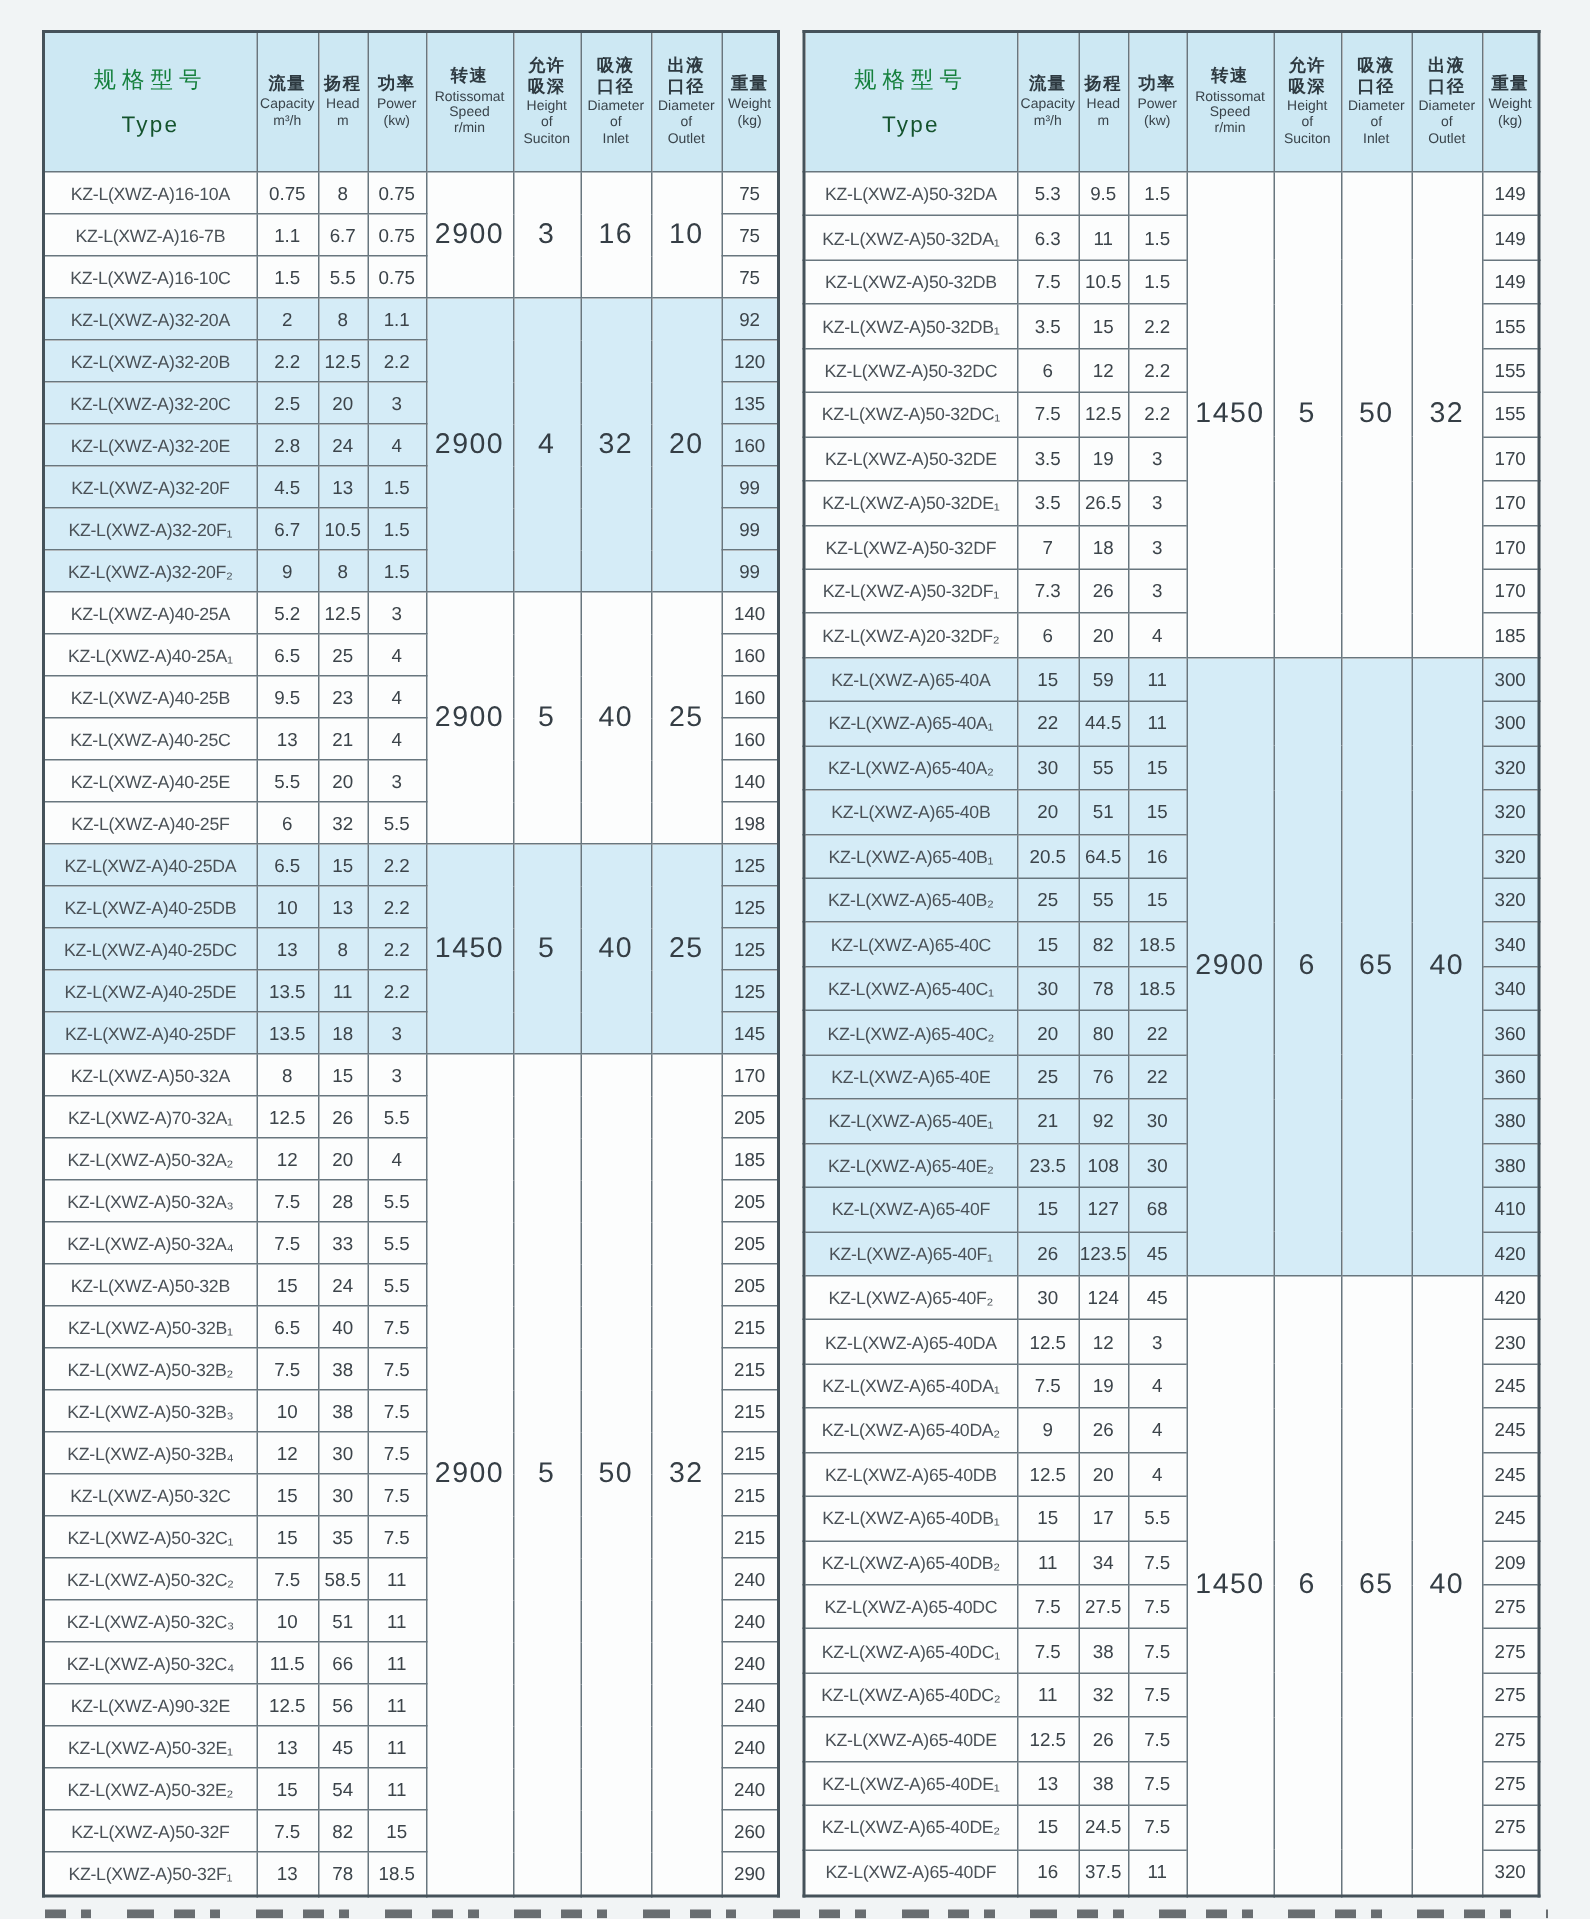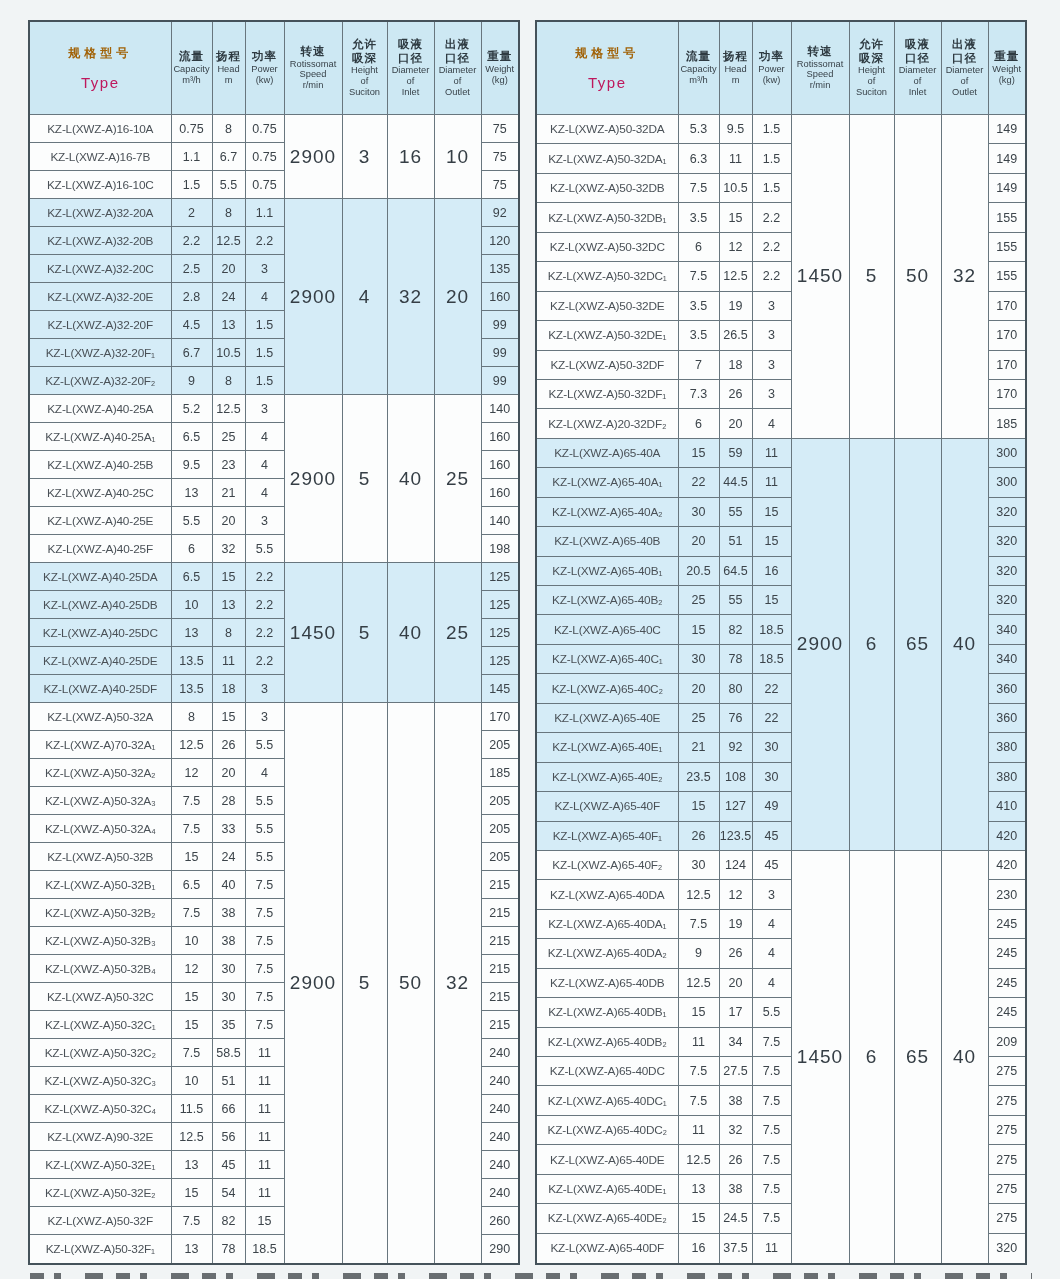--- a/index.html
+++ b/index.html
@@ -25,22 +25,22 @@
     text-align:center;
     vertical-align:middle;
     overflow:hidden;
     white-space:nowrap;
   }
   thead th{
     background:#cde8f3;
     height:92px;
     font-weight:normal;
   }
-  .zh-big{font-size:12px;font-weight:bold;letter-spacing:4px;color:#a16207;margin-bottom:12px;}
-  .en-big{font-size:15px;color:#be185d;letter-spacing:1.5px;}
+  .zh-big{font-size:15px;font-weight:normal;letter-spacing:4px;color:#15803d;margin-bottom:12px;}
+  .en-big{font-size:15px;color:#14532d;letter-spacing:1.5px;}
   .zh{font-size:11.5px;font-weight:bold;color:#2e3a41;line-height:13.5px;letter-spacing:1px;}
   .en{font-size:9.3px;color:#39434a;line-height:10.8px;}
   td.model{
     text-align:left;
     padding-left:7px;
     font-size:11.8px;
     letter-spacing:-0.2px;
     color:#4a5157;
   }
   td.num{font-size:12.5px;color:#3c444a;}
@@ -674,21 +674,21 @@
             <td class="model">KZ-L(XWZ-A)65-40E₂</td>
             <td class="num">23.5</td>
             <td class="num">108</td>
             <td class="num">30</td>
             <td class="num">380</td>
           </tr>
           <tr class="hl">
             <td class="model">KZ-L(XWZ-A)65-40F</td>
             <td class="num">15</td>
             <td class="num">127</td>
-            <td class="num">49</td>
+            <td class="num">68</td>
             <td class="num">410</td>
           </tr>
           <tr class="hl">
             <td class="model">KZ-L(XWZ-A)65-40F₁</td>
             <td class="num">26</td>
             <td class="num">123.5</td>
             <td class="num">45</td>
             <td class="num">420</td>
           </tr>
           <tr class="plain">

